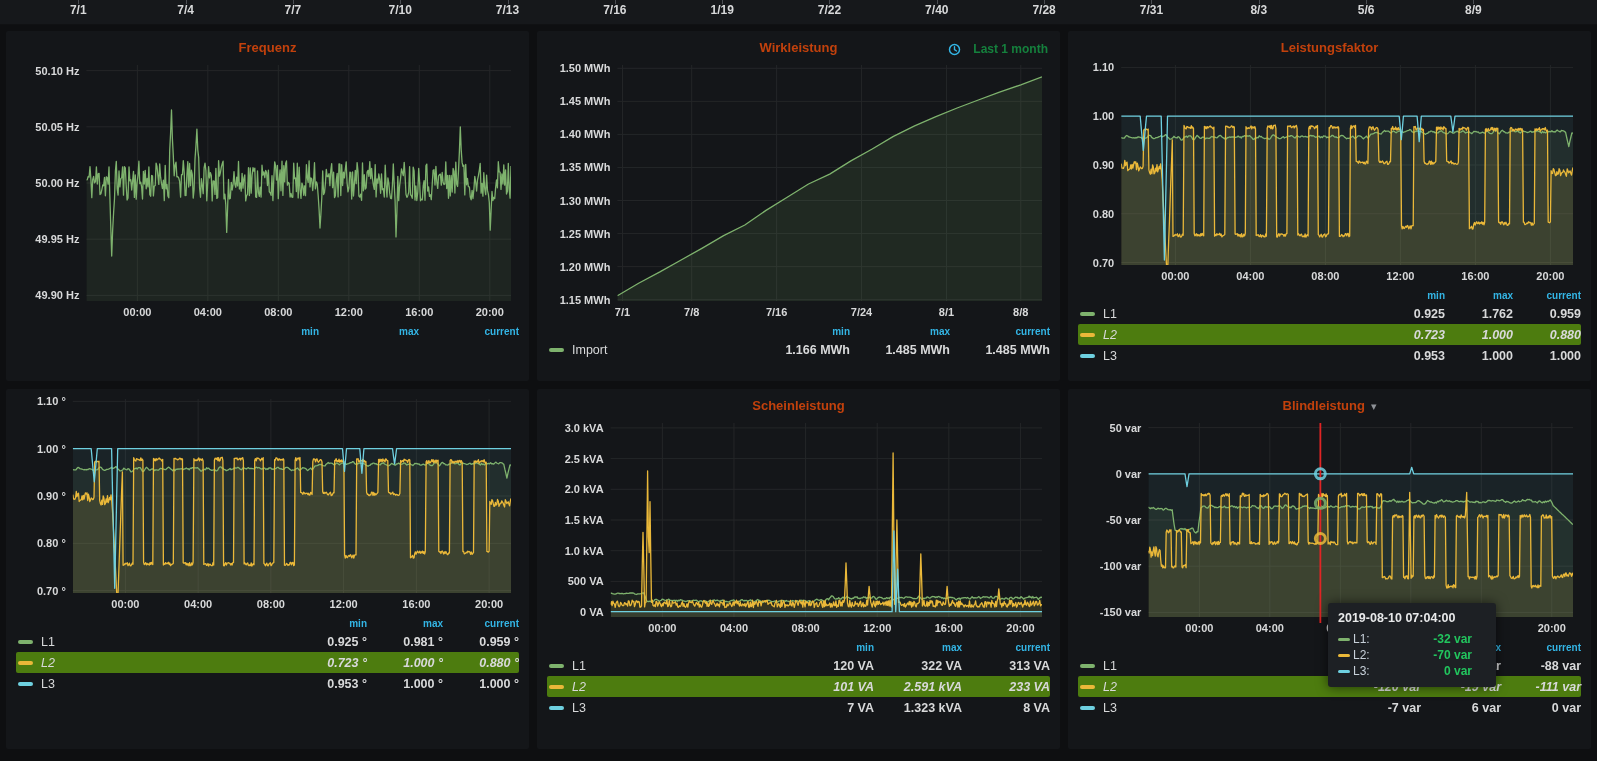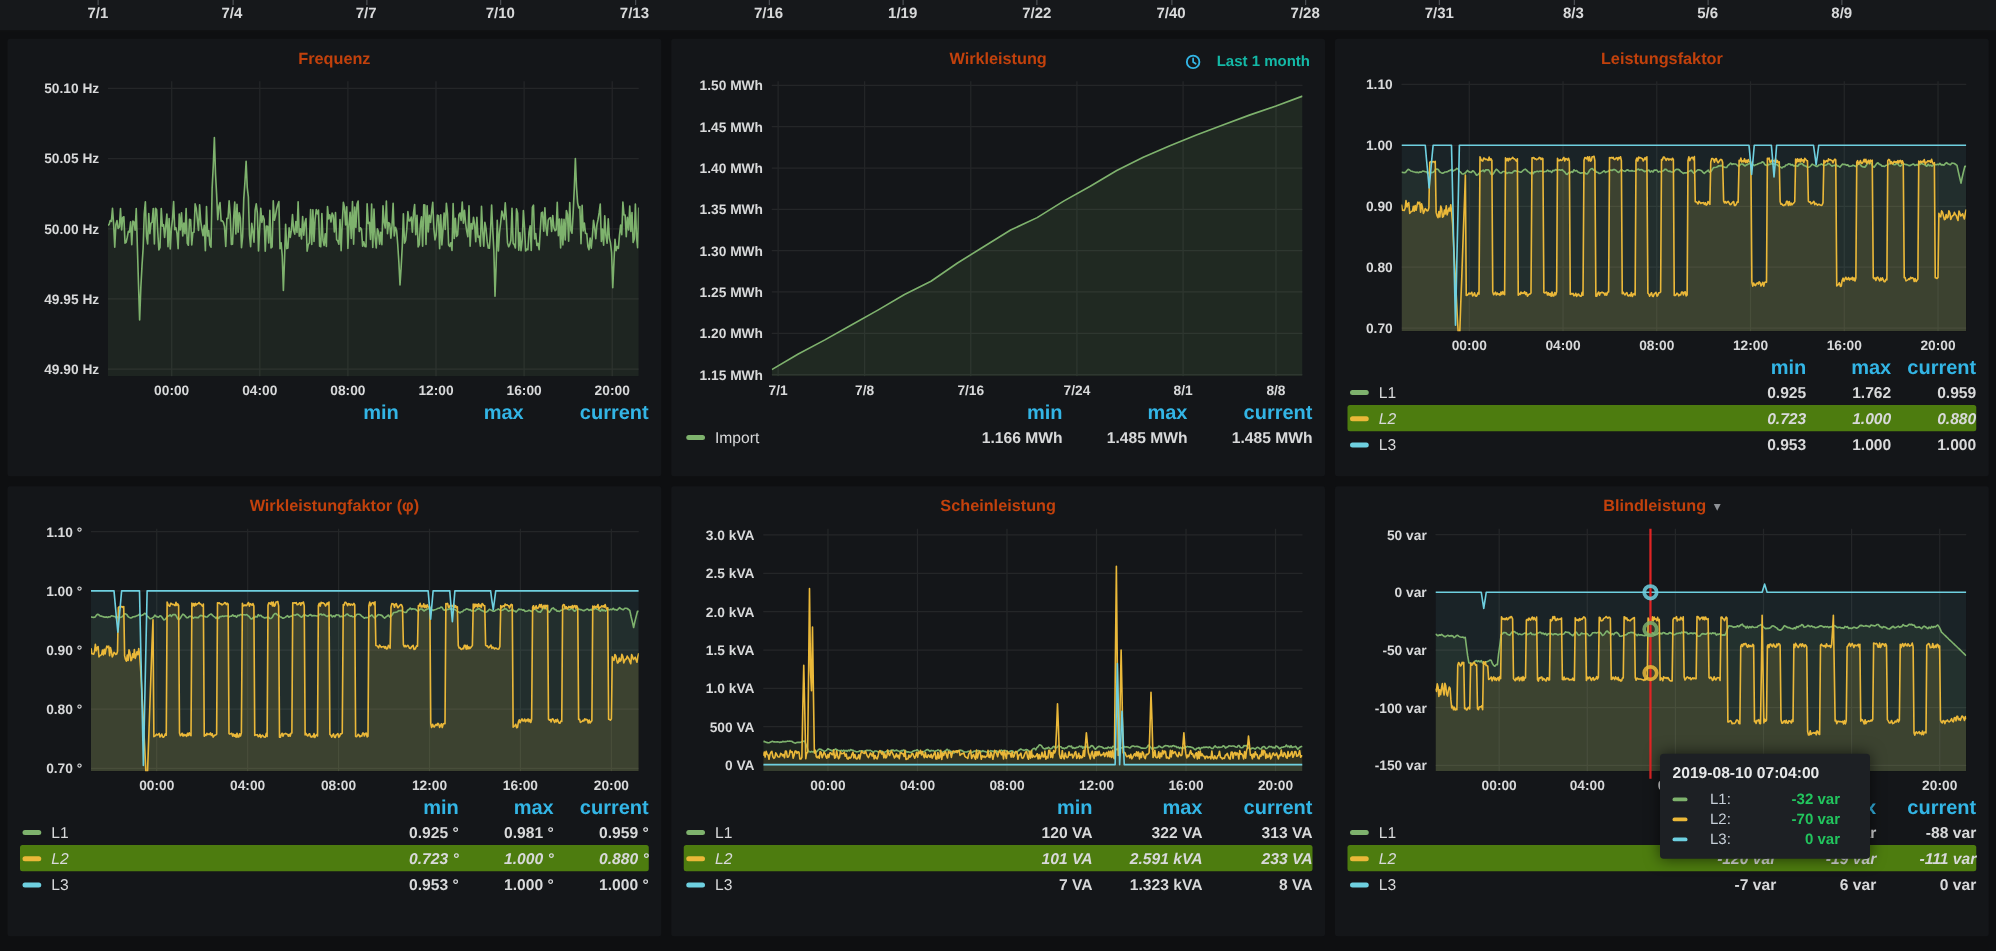--- a/index.html
+++ b/index.html
@@ -5,40 +5,40 @@
   html,body{margin:0;padding:0;background:#0e0f11;}
   body{width:1597px;height:761px;overflow:hidden;font-family:"Liberation Sans","DejaVu Sans",sans-serif;color:#d8d9da;}
   .timeline{position:relative;height:24px;background:#16181b;border-bottom:1px solid #101113;}
   .timeline .tl-date{position:absolute;top:3px;transform:translateX(-50%);font-size:12px;font-weight:700;color:#d8d9da;}
   .timeline .tl-tick{position:absolute;top:0;width:1px;height:4px;background:#4a4d52;}
   .grid{display:grid;grid-template-columns:repeat(3,1fr);grid-template-rows:350px 360px;gap:8px;padding:6px 6px 0 6px;}
   .panel{position:relative;background:#141619;border-radius:2px;padding:4px 10px 0 10px;overflow:hidden;}
   .panel-header{height:24px;line-height:24px;text-align:center;position:relative;}
   .panel-title{font-size:13px;font-weight:700;color:#c2410c;cursor:pointer;text-align:center;}
   .caret{color:#8e9297;font-size:11px;margin-left:6px;cursor:pointer;}
-  .time-ind{position:absolute;top:2px;right:2px;display:flex;align-items:center;gap:12px;color:#14b8a6;font-size:12px;font-weight:700;cursor:pointer;}
+  .time-ind{position:absolute;top:2px;right:2px;display:flex;align-items:center;gap:12px;color:#15803d;font-size:12px;font-weight:700;cursor:pointer;}
   .chart{position:relative;width:100%;}
   .c0,.c1{height:262px;}
   .c2{height:226px;}
   .c3,.c4,.c5{height:220px;}
   svg{display:block;}
   svg text{pointer-events:none;}
   .legend{margin-top:2px;}
   .lhead{display:flex;align-items:center;height:16px;}
   .lhead .sp{flex:1;}
-  .lhead .h{width:var(--statw);text-align:right;color:#33b5e5;font-weight:700;font-size:16px;}
+  .lhead .h{width:var(--statw);text-align:right;color:#33b5e5;font-weight:700;font-size:10px;}
   .lrow{display:flex;align-items:center;height:21px;font-size:12.5px;border-radius:2px;}
   .lrow.hl{background:#4d7c0f;font-style:italic;}
   .ldash{width:15px;height:4px;border-radius:2px;margin:0 8px 0 2px;flex:none;}
   .lname{color:#d8d9da;cursor:pointer;}
   .lsp{flex:1;}
   .lstat{width:var(--statw);text-align:right;font-weight:600;color:#d8d9da;}
   .tooltip{position:absolute;left:260px;top:214px;width:148px;background:#1d2024;border-radius:3px;box-shadow:0 0 12px rgba(0,0,0,.6);padding:8px 10px;z-index:20;font-size:12px;}
   .tt-time{font-weight:700;color:#e8e9ea;margin-bottom:6px;font-size:12.5px;}
-  .tt-row{display:flex;align-items:center;height:16px;gap:18px;}
+  .tt-row{display:flex;align-items:center;height:16px;gap:3px;}
   .tt-dash{width:12px;height:3px;border-radius:2px;flex:none;}
   .tt-label{color:#c7d0d9;width:26px;}
   .tt-val{flex:1;text-align:right;font-weight:700;color:#22c55e;padding-right:14px;}
 </style>
 </head>
 <body>
 
 <div class="timeline" id="timeline">
     <span class="tl-tick" style="left: 4.9%;"></span>
     <span class="tl-date" style="left: 4.9%;">7/1</span>
@@ -262,23 +262,20 @@
           <span class="lname">L3</span>
           <span class="lsp"></span>
           <span class="lstat">0.953</span>
           <span class="lstat">1.000</span>
           <span class="lstat">1.000</span>
         </div>
       </div>
   </section>
 
   <section class="panel">
-    <div class="panel-header">
-      <span class="panel-title">Wirkleistungfaktor (φ)</span>
-    </div>
     <div class="chart c3" id="chart-3">
         <svg width="503" height="220">
     <defs>
             <clipPath id="clip3">
               <rect x="56.8" y="6" width="438.2" height="194"></rect>
             </clipPath>
           </defs>
     <line x1="56.8" y1="8.365853658536535" x2="495" y2="8.365853658536535" stroke="#242628" stroke-width="1"></line>
           <line x1="56.8" y1="55.68292682926828" x2="495" y2="55.68292682926828" stroke="#242628" stroke-width="1"></line>
           <line x1="56.8" y1="102.99999999999997" x2="495" y2="102.99999999999997" stroke="#242628" stroke-width="1"></line>

